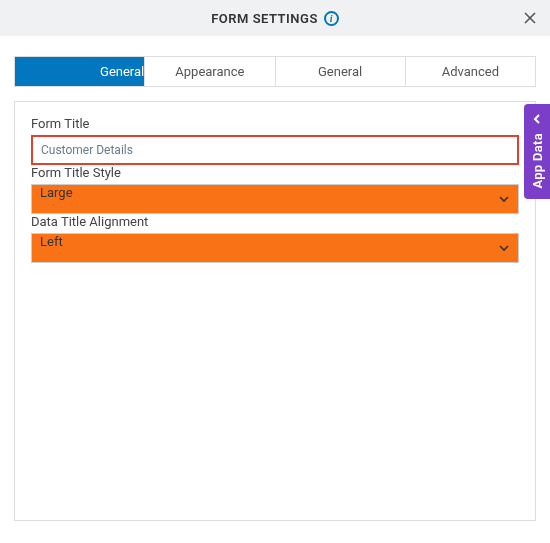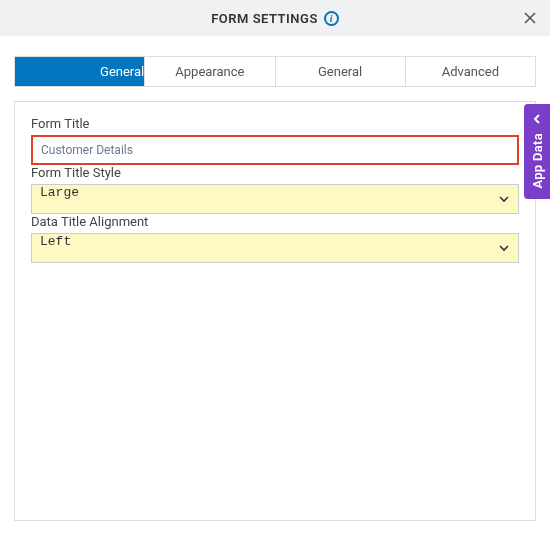--- a/index.html
+++ b/index.html
@@ -11,21 +11,21 @@
     .tabs-row { margin: 20px 14px 0 14px; display: flex; border: 1px solid #ddd; }
     .tab { flex: 1; text-align: center; padding: 7px 0; font-size: 13px; color: #555; border-right: 1px solid #ddd; cursor: pointer; background: #fff; }
     .tab:last-child { border-right: none; }
     .tab.active { background: #0277c0; color: #fff; text-align: right; }
     .panel { margin: 14px 14px 0 14px; border: 1px solid #ddd; padding: 14px 16px 0 16px; height: 420px; }
     .field { }
     .field-label { font-size: 13px; color: #444; margin-bottom: 4px; display: block; }
     .text-input { width: 100%; height: 30px; border: 1px solid #ccc; padding: 0 8px; font-size: 12px; color: #697a90; }
     .highlighted { border: 2px solid #e2402b; }
     .select-wrap { position: relative; }
-    .select { width: 100%; height: 30px; border: 1px solid #ccc; padding: 0 8px; font-size: 13px; color: #333; background: #fef9c3; appearance: none; -webkit-appearance: none; cursor: pointer; font-family: Liberation Mono, monospace; }
+    .select { width: 100%; height: 30px; border: 1px solid #ccc; padding: 0 8px; font-size: 13px; color: #333; background: #f97316; appearance: none; -webkit-appearance: none; cursor: pointer; }
     .chev { position: absolute; right: 8px; top: 50%; transform: translateY(-50%); pointer-events: none; }
     .chev svg { display:block; }
     .side-handle { position: absolute; right: 0; top: 104px; width: 26px; background: #7b3ec9; color: #fff; border-top-left-radius: 4px; border-bottom-left-radius: 4px; display: flex; flex-direction: column; align-items: center; padding: 6px 0 10px 0; cursor: pointer; }
     .side-handle-chevron { margin-bottom: 4px; }
     .side-handle-label { writing-mode: vertical-rl; transform: rotate(180deg); font-size: 13px; font-weight: 600; letter-spacing: 0.3px; }
   </style>
 </head>
 <body>
 
 <div class="titlebar">

